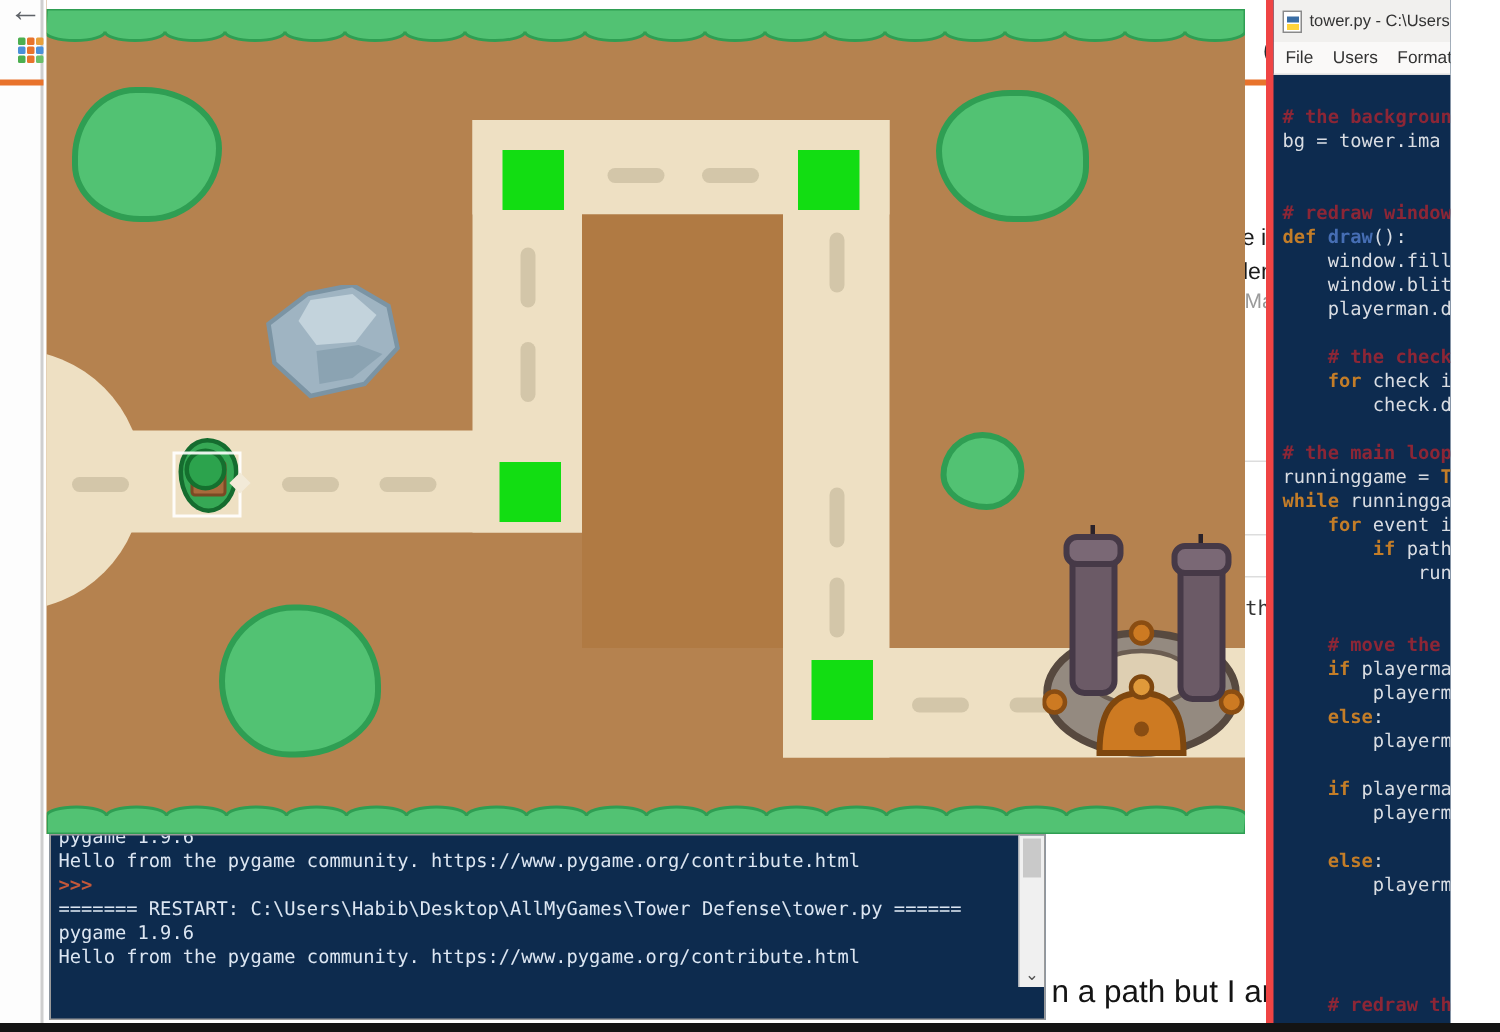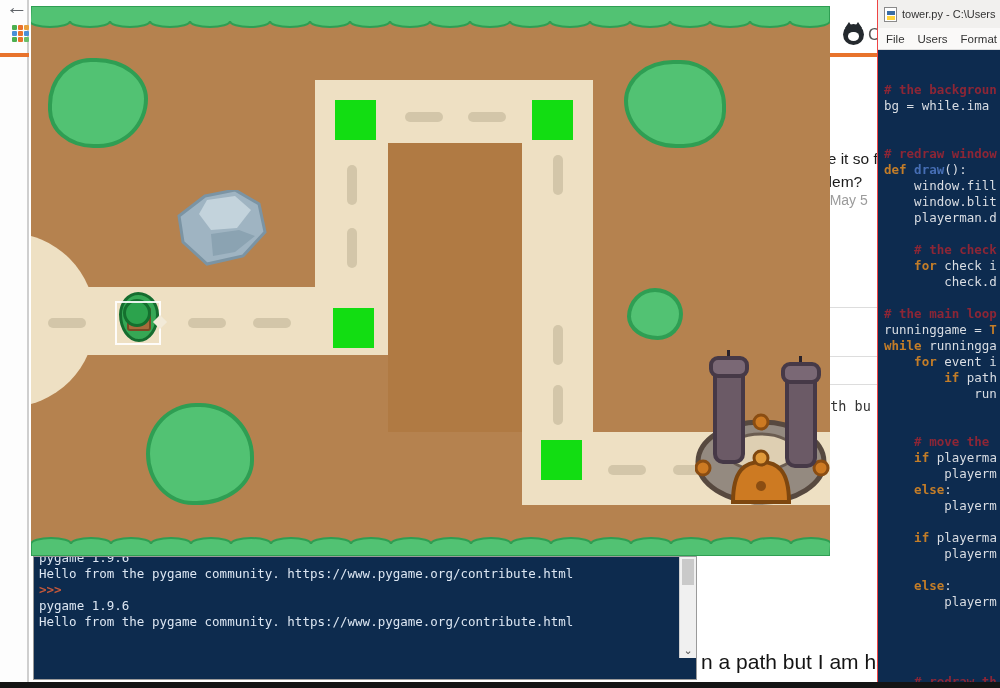--- a/index.html
+++ b/index.html
@@ -55,29 +55,29 @@
   .c-out { color:#dce6f2; } .c-prompt { color:#c4583a; font-weight:bold; }
   .shell-sb { position:absolute; right:0; top:0; width:17px; bottom:21px; background:#f0f0f0; border-left:1px solid #cfcfcf; }
   .shell-sb .thumb { position:absolute; left:2px; top:2px; width:12px; height:26px; background:#c9c9c9; }
   .shell-sb .arr { position:absolute; left:0; bottom:0; width:16px; height:14px; color:#555;
                    font-size:11px; text-align:center; line-height:12px; }
   .shell-status { position:absolute; left:0; right:0; bottom:0; height:21px; background:#f0f0f0;
                   border-top:1px solid #999; font-size:11px; color:#333;
                   display:flex; justify-content:flex-end; align-items:center; gap:14px; padding-right:12px; }
 
   
-  .editor { left:877px; top:0; width:123px; height:682px; background:#0d2b4f; border-left:1px solid #ef4444; overflow:hidden; }
+  .editor { left:844px; top:0; width:123px; height:682px; background:#0d2b4f; border-left:5px solid #ef4444; overflow:hidden; }
   .ed-title { position:absolute; left:0; top:0; right:0; height:28px; background:#f1f0ee;
               display:flex; align-items:center; gap:5px; padding-left:6px; font-size:11px; color:#333; white-space:nowrap; }
   .py-file-icon { width:13px; height:15px; background:#fff; border:1px solid #8a8a8a; position:relative; flex:0 0 auto; }
   .py-file-icon:before { content:""; position:absolute; left:2px; top:3px; width:8px; height:4px; background:#3a6ea5; }
   .py-file-icon:after  { content:""; position:absolute; left:2px; top:8px; width:8px; height:4px; background:#ffd43b; }
   .ed-menu { position:absolute; left:0; top:28px; right:0; height:22px; background:#faf9f8; border-bottom:1px solid #ddd;
              display:flex; gap:13px; padding-left:8px; align-items:center; font-size:11.5px; color:#333; white-space:nowrap; }
-  .ed-code { position:absolute; left:0; top:50px; right:0; bottom:0; padding:16px 0 0 6px; overflow:hidden;
+  .ed-code { position:absolute; left:0; top:50px; right:0; bottom:0; padding:4px 0 0 6px; overflow:hidden;
              font-family:"DejaVu Sans Mono", monospace; font-size:12.5px; line-height:16px; }
   .c-w { color:#d9dde3; } .c-cm { color:#8c2636; font-weight:bold; }
   .c-kw { color:#c37d28; font-weight:bold; } .c-fn { color:#466eb4; font-weight:bold;margin-top:48px; }
 
   .black-strip { left:0; top:682px; width:1000px; height:6px; background:#141414; }
 </style>
 </head>
 <body>
 
 <div class="screen">
@@ -181,20 +181,21 @@
       <path fill="#52c273" stroke="#2f9e53" stroke-width="2" d="M0,22 L0,10 a20,6 0 0 1 40,0 a20,6 0 0 1 40,0 a20,6 0 0 1 40,0 a20,6 0 0 1 40,0 a20,6 0 0 1 40,0 a20,6 0 0 1 40,0 a20,6 0 0 1 40,0 a20,6 0 0 1 40,0 a20,6 0 0 1 40,0 a20,6 0 0 1 40,0 a20,6 0 0 1 40,0 a20,6 0 0 1 40,0 a20,6 0 0 1 40,0 a20,6 0 0 1 40,0 a20,6 0 0 1 40,0 a20,6 0 0 1 40,0 a20,6 0 0 1 40,0 a20,6 0 0 1 40,0 a20,6 0 0 1 40,0 a20,6 0 0 1 40,0 L799,22 Z"></path>
     </svg>
   </div>
 
   <div class="abs shell">
     <div class="shell-text">
       <div class="inner">
           <div class="line"><span class="c-out">pygame 1.9.6</span></div>
           <div class="line"><span class="c-out">Hello from the pygame community. https://www.pygame.org/contribute.html</span></div>
           <div class="line"><span class="c-prompt">&gt;&gt;&gt;</span></div>
+          <div class="line"><span class="c-out">======= RESTART: C:\Users\Habib\Desktop\AllMyGames\Tower Defense\tower.py ======</span></div>
           <div class="line"><span class="c-out">pygame 1.9.6</span></div>
           <div class="line"><span class="c-out">Hello from the pygame community. https://www.pygame.org/contribute.html</span></div>
         </div>
     </div>
     <div class="shell-sb">
       <div class="thumb"></div>
       <div class="arr">⌄</div>
     </div>
   </div>
 
@@ -205,21 +206,21 @@
     </div>
     <div class="ed-menu">
       <span>File</span>
       <span>Users</span>
       <span>Format</span>
       <span>Run</span>
     </div>
     <div class="ed-code">
         <div class="line">&nbsp;</div>
         <div class="line"><span class="c-cm"># the backgroun</span></div>
-        <div class="line"><span class="c-w">bg = while.ima</span></div>
+        <div class="line"><span class="c-w">bg = tower.ima</span></div>
         <div class="line">&nbsp;</div>
         <div class="line">&nbsp;</div>
         <div class="line"><span class="c-cm"># redraw window</span></div>
         <div class="line"><span class="c-kw">def</span><span class="c-w"> </span><span class="c-fn">draw</span><span class="c-w">():</span></div>
         <div class="line"><span class="c-w">    window.fill</span></div>
         <div class="line"><span class="c-w">    window.blit</span></div>
         <div class="line"><span class="c-w">    playerman.d</span></div>
         <div class="line">&nbsp;</div>
         <div class="line"><span class="c-w">    </span><span class="c-cm"># the check</span></div>
         <div class="line"><span class="c-w">    </span><span class="c-kw">for</span><span class="c-w"> check i</span></div>

